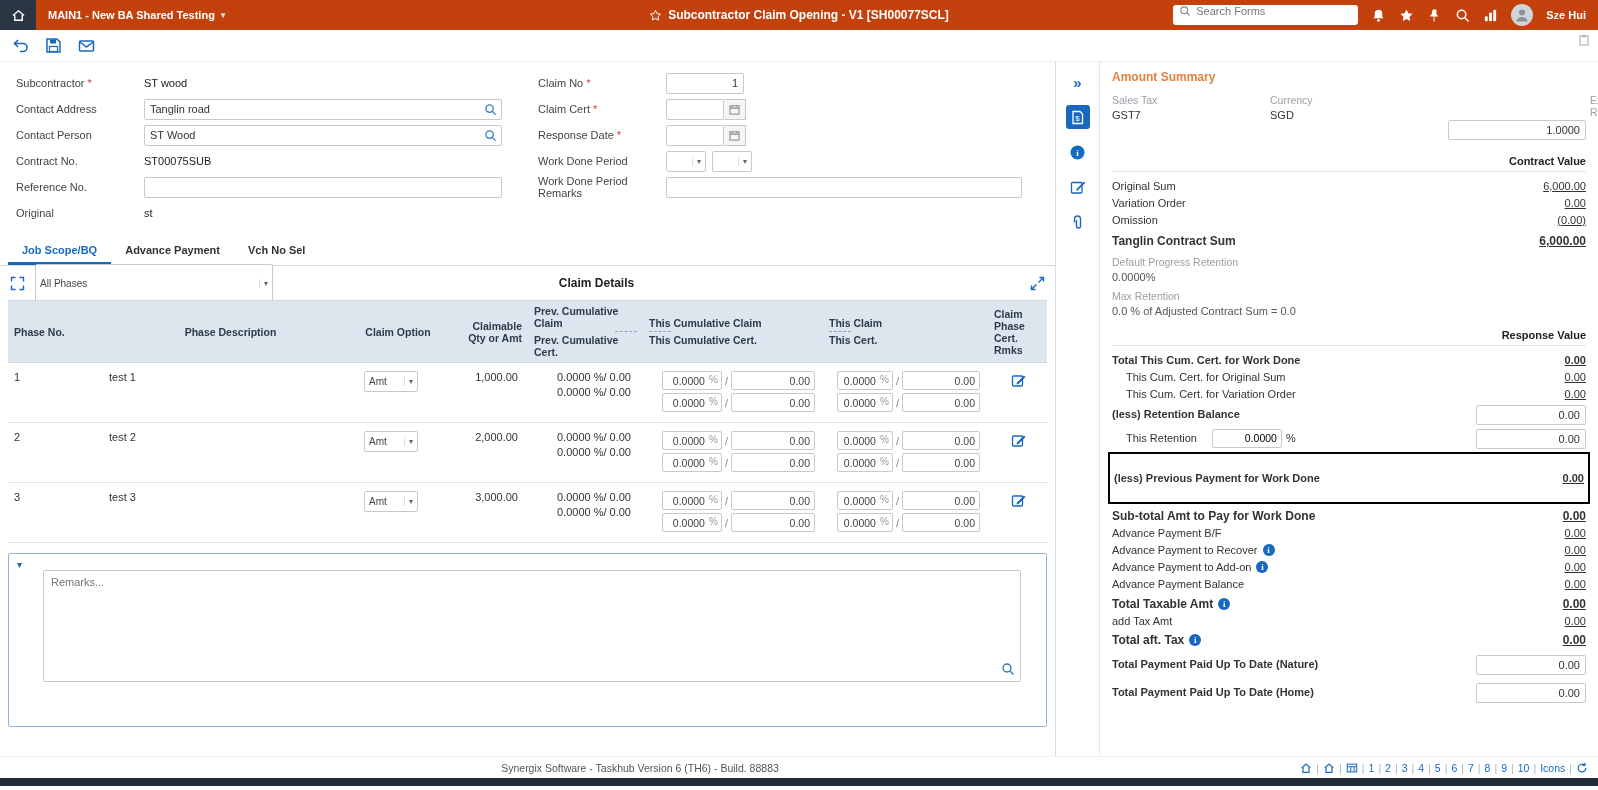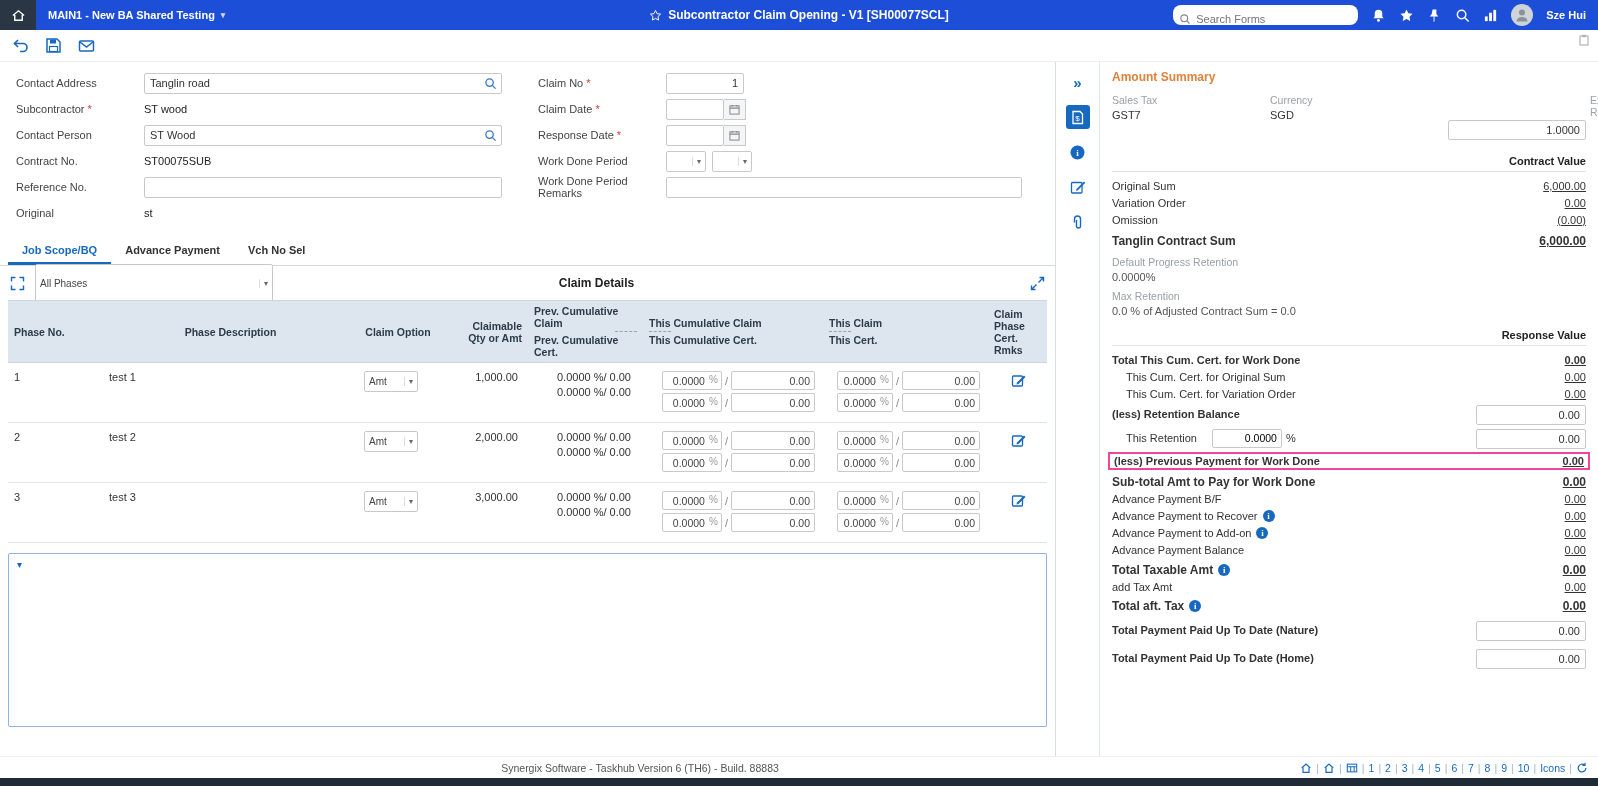--- a/index.html
+++ b/index.html
@@ -1,26 +1,26 @@
 <!DOCTYPE html>
 <html><head>
 <meta charset="utf-8">
 <style>
   * { margin:0; padding:0; box-sizing:border-box; }
   html,body { width:1598px; height:790px; overflow:hidden; }
   body { font-family:"Liberation Sans", sans-serif; font-size:11px; color:#333; background:#fff; }
 
   
-  .topbar { height:30px; background:#1d4ed8; color:#fff; display:flex; align-items:center; position:relative; }
+  .topbar { height:30px; background:#c2410c; color:#fff; display:flex; align-items:center; position:relative; }
   .home-btn { width:36px; height:30px; background:#2a3examples644; background:#2a3644; display:flex; align-items:center; justify-content:center; cursor:pointer; }
   .ws { display:flex; align-items:center; gap:6px; padding:0 12px; font-weight:bold; font-size:11px; cursor:pointer; }
   .ws .caret { font-size:9px; color:#cfd8e0; }
   .tb-title { position:absolute; left:0; right:0; text-align:center; font-weight:bold; font-size:12px; pointer-events:none; display:flex; justify-content:center; align-items:center; gap:6px; }
   .tb-right { margin-left:auto; display:flex; align-items:center; gap:13px; padding-right:12px; z-index:2; }
-  .tb-search { width:185px; height:20px; background:#fff; border-radius:8px; display:flex; align-items:flex-end; gap:5px; padding:0 6px; }
+  .tb-search { width:185px; height:20px; background:#fff; border-radius:3px; display:flex; align-items:flex-start; gap:5px; padding:0 6px; }
   .tb-search input { border:none; outline:none; width:150px; font-size:11px; color:#555; }
   .tb-ic { width:15px; height:15px; display:inline-flex; cursor:pointer; }
   .avatar { width:22px; height:22px; border-radius:50%; background:#cfd4d9; display:flex; align-items:center; justify-content:center; overflow:hidden; cursor:pointer; }
   .user-name { font-size:11px; font-weight:bold; }
 
   
   .toolbar { height:32px; display:flex; align-items:center; gap:16px; padding:0 12px; border-bottom:1px solid #ededed; position:relative; }
   .tool-ic { width:17px; height:17px; cursor:pointer; display:inline-flex; }
   .toolbar .right-ic { position:absolute; right:8px; top:4px; width:12px; height:12px; opacity:.55; }
 
@@ -113,21 +113,21 @@
   .sec-hdr { text-align:right; font-weight:bold; color:#222; border-bottom:1px solid #e2e2e2; padding:5px 0 4px; margin:4px 0 5px; }
   .s-row { display:flex; justify-content:space-between; align-items:center; min-height:17px; padding:1px 0; }
   .s-row .lab { display:flex; align-items:center; gap:5px; }
   .s-row .val { text-align:right;text-decoration:underline; }
   .b { font-weight:bold; }
   .big { font-size:12px; font-weight:bold; }
   .indent { padding-left:14px; }
   .meta { margin:7px 0; }
   .meta .m-val { color:#555; }
   .in-row { min-height:24px; }
-  .redbox { border:2px solid #ec4899; padding:1px 4px; margin:2px -4px; }
+  .redbox { border:2px solid #000000; padding:18px 4px; margin:2px -4px; }
   .info-i { width:12px; height:12px; border-radius:50%; background:#1769c0; color:#fff; font-size:9px; font-weight:bold; display:inline-flex; align-items:center; justify-content:center; cursor:pointer; font-family:"Liberation Serif",serif; }
   .ret-pct { display:flex; align-items:center; gap:4px; margin-left:10px; }
   .ret-pct input { width:70px; height:19px; border:1px solid #c9c9c9; border-radius:2px; text-align:right; padding:0 4px; font-size:10.5px; }
 
   
   .footer { height:22px; position:relative; display:flex; align-items:center; border-top:1px solid #f0f0f0; }
   .foot-status { position:absolute; left:640px; transform:translateX(-50%); color:#555; font-size:10.5px; }
   .pg { margin-left:auto; display:flex; align-items:center; padding-right:10px; color:#1769c0; font-size:10.5px; }
   .pg-item { display:inline-flex; align-items:center; cursor:pointer; }
   .pg-item:not(:last-child)::after { content:"|"; color:#9db7d2; margin:0 4px; cursor:default; }
@@ -231,34 +231,34 @@
   </span>
 </div>
 
 <div class="main">
 
   <div class="left-pane">
 
     <div class="form-area">
       <div class="fcol l">
         <div class="frow">
+          <span class="lbl req">Subcontractor</span>
+          <span class="ptext">ST wood</span>
+        </div>
+        <div class="frow">
           <span class="lbl">Contact Address</span>
           <span class="inp-wrap">
             <input class="inp w355" value="Tanglin road" style="">
             <svg class="sic" viewBox="0 0 14 14">
                 <circle cx="6" cy="6" r="4" fill="none" stroke="#3a78c3" stroke-width="1.4"></circle>
                 <path d="M9 9 L12.5 12.5" stroke="#3a78c3" stroke-width="1.4"></path>
               </svg>
           </span>
         </div>
         <div class="frow">
-          <span class="lbl req">Subcontractor</span>
-          <span class="ptext">ST wood</span>
-        </div>
-        <div class="frow">
           <span class="lbl">Contact Person</span>
           <span class="inp-wrap">
             <input class="inp w355" value="ST Wood" style="">
             <svg class="sic" viewBox="0 0 14 14">
                 <circle cx="6" cy="6" r="4" fill="none" stroke="#3a78c3" stroke-width="1.4"></circle>
                 <path d="M9 9 L12.5 12.5" stroke="#3a78c3" stroke-width="1.4"></path>
               </svg>
           </span>
         </div>
         <div class="frow">
@@ -274,21 +274,21 @@
           <span class="ptext">st</span>
         </div>
       </div>
 
       <div class="fcol r">
         <div class="frow">
           <span class="lbl req">Claim No</span>
           <input class="inp w78" value="1" style="">
         </div>
         <div class="frow">
-          <span class="lbl req">Claim Date</span>
+          <span class="lbl req">Claim Cert</span>
           <input class="inp w58" value="" style="">
             <span class="cal-btn">
               <svg width="11" height="11" viewBox="0 0 12 12">
                 <rect x="1" y="2" width="10" height="9" fill="none" stroke="#888" stroke-width="1.1"></rect>
                 <path d="M1 4.5 h10 M3.5 1 v2 M8.5 1 v2" stroke="#888" stroke-width="1.1"></path>
               </svg>
             </span>
         </div>
         <div class="frow">
           <span class="lbl req">Response Date</span>
@@ -550,20 +550,27 @@
                 <rect x="1.5" y="3" width="10" height="10" rx="1" fill="none" stroke="#1769c0" stroke-width="1.3"></rect>
                 <path d="M6 9.5 l7-7 1.5 1.5 -7 7 -2 .5z" fill="#1769c0"></path>
               </svg>
             </span>
         </div>
       </div>
     </div>
 
     <div class="ext-box">
       <span class="tog">▾</span>
+      <div class="ext-ta-wrap">
+        <textarea placeholder="Remarks..." style=""></textarea>
+        <svg class="sic" viewBox="0 0 14 14">
+            <circle cx="6" cy="6" r="4" fill="none" stroke="#3a78c3" stroke-width="1.4"></circle>
+            <path d="M9 9 L12.5 12.5" stroke="#3a78c3" stroke-width="1.4"></path>
+          </svg>
+      </div>
     </div>
   </div>
 
   <div class="icon-strip">
     <span class="strip-ic dbl-chev">»</span>
     <span class="strip-ic active">
       <svg width="15" height="15" viewBox="0 0 15 15">
           <path d="M3 1.5 h7 l2.5 2.5 v9.5 H3 z" fill="none" stroke="#fff" stroke-width="1.3"></path>
           <text x="7.5" y="11" font-size="8" fill="#fff" text-anchor="middle" font-family="Liberation Sans, sans-serif">$</text>
         </svg>

